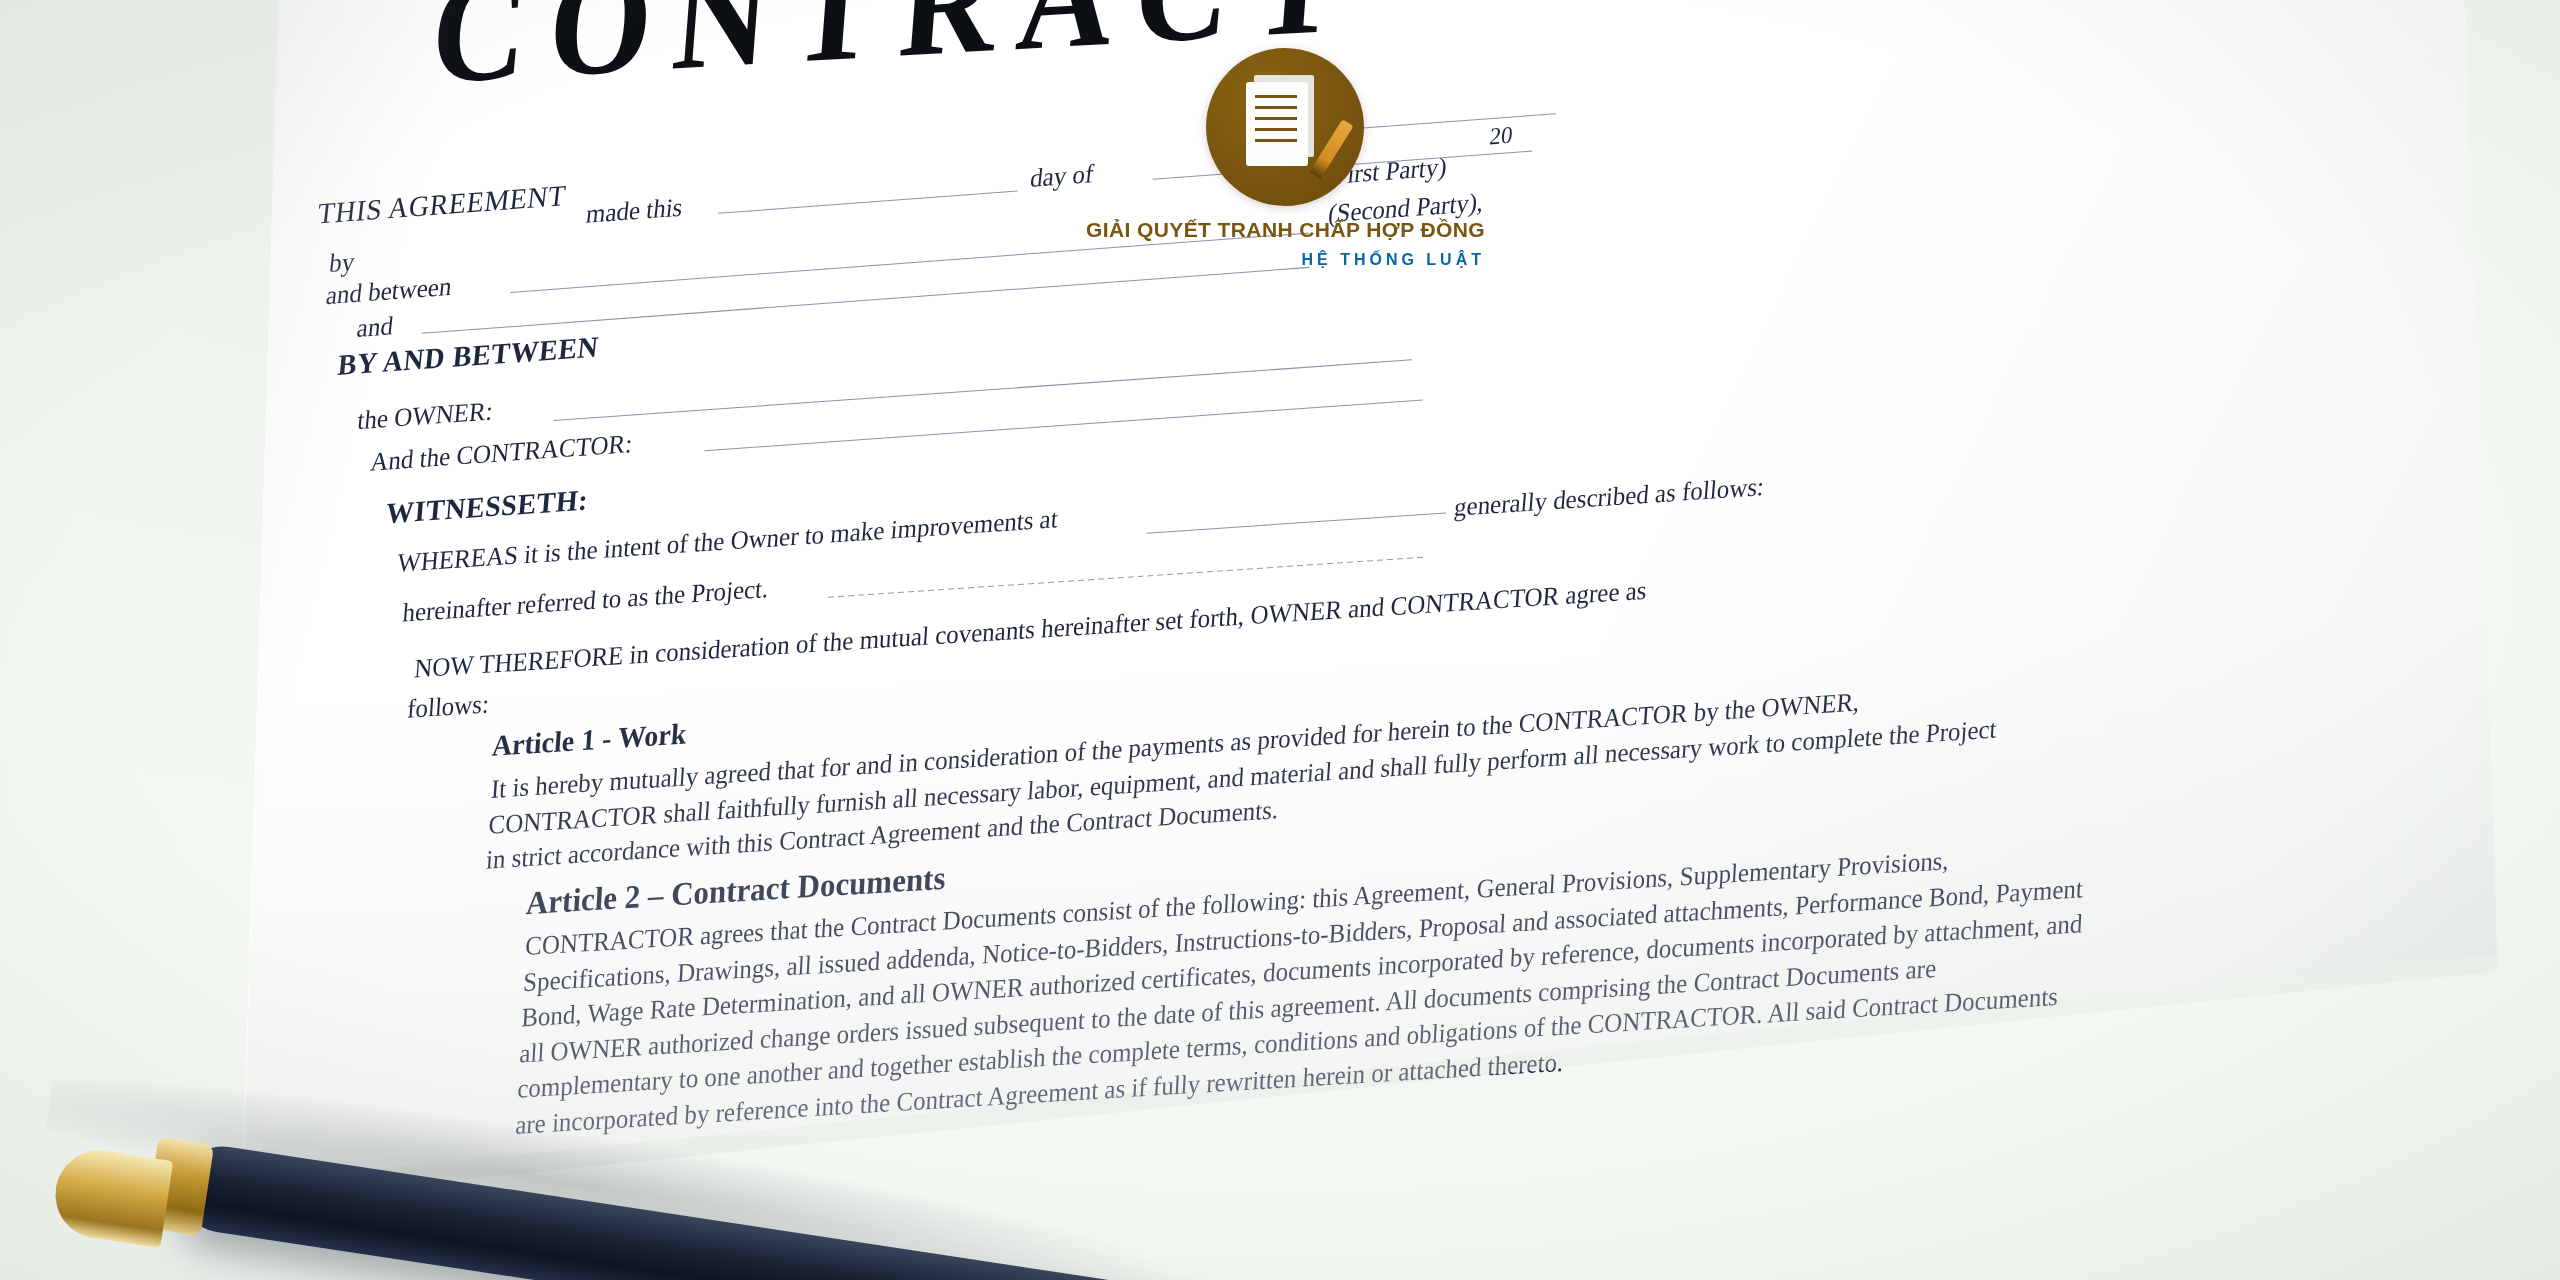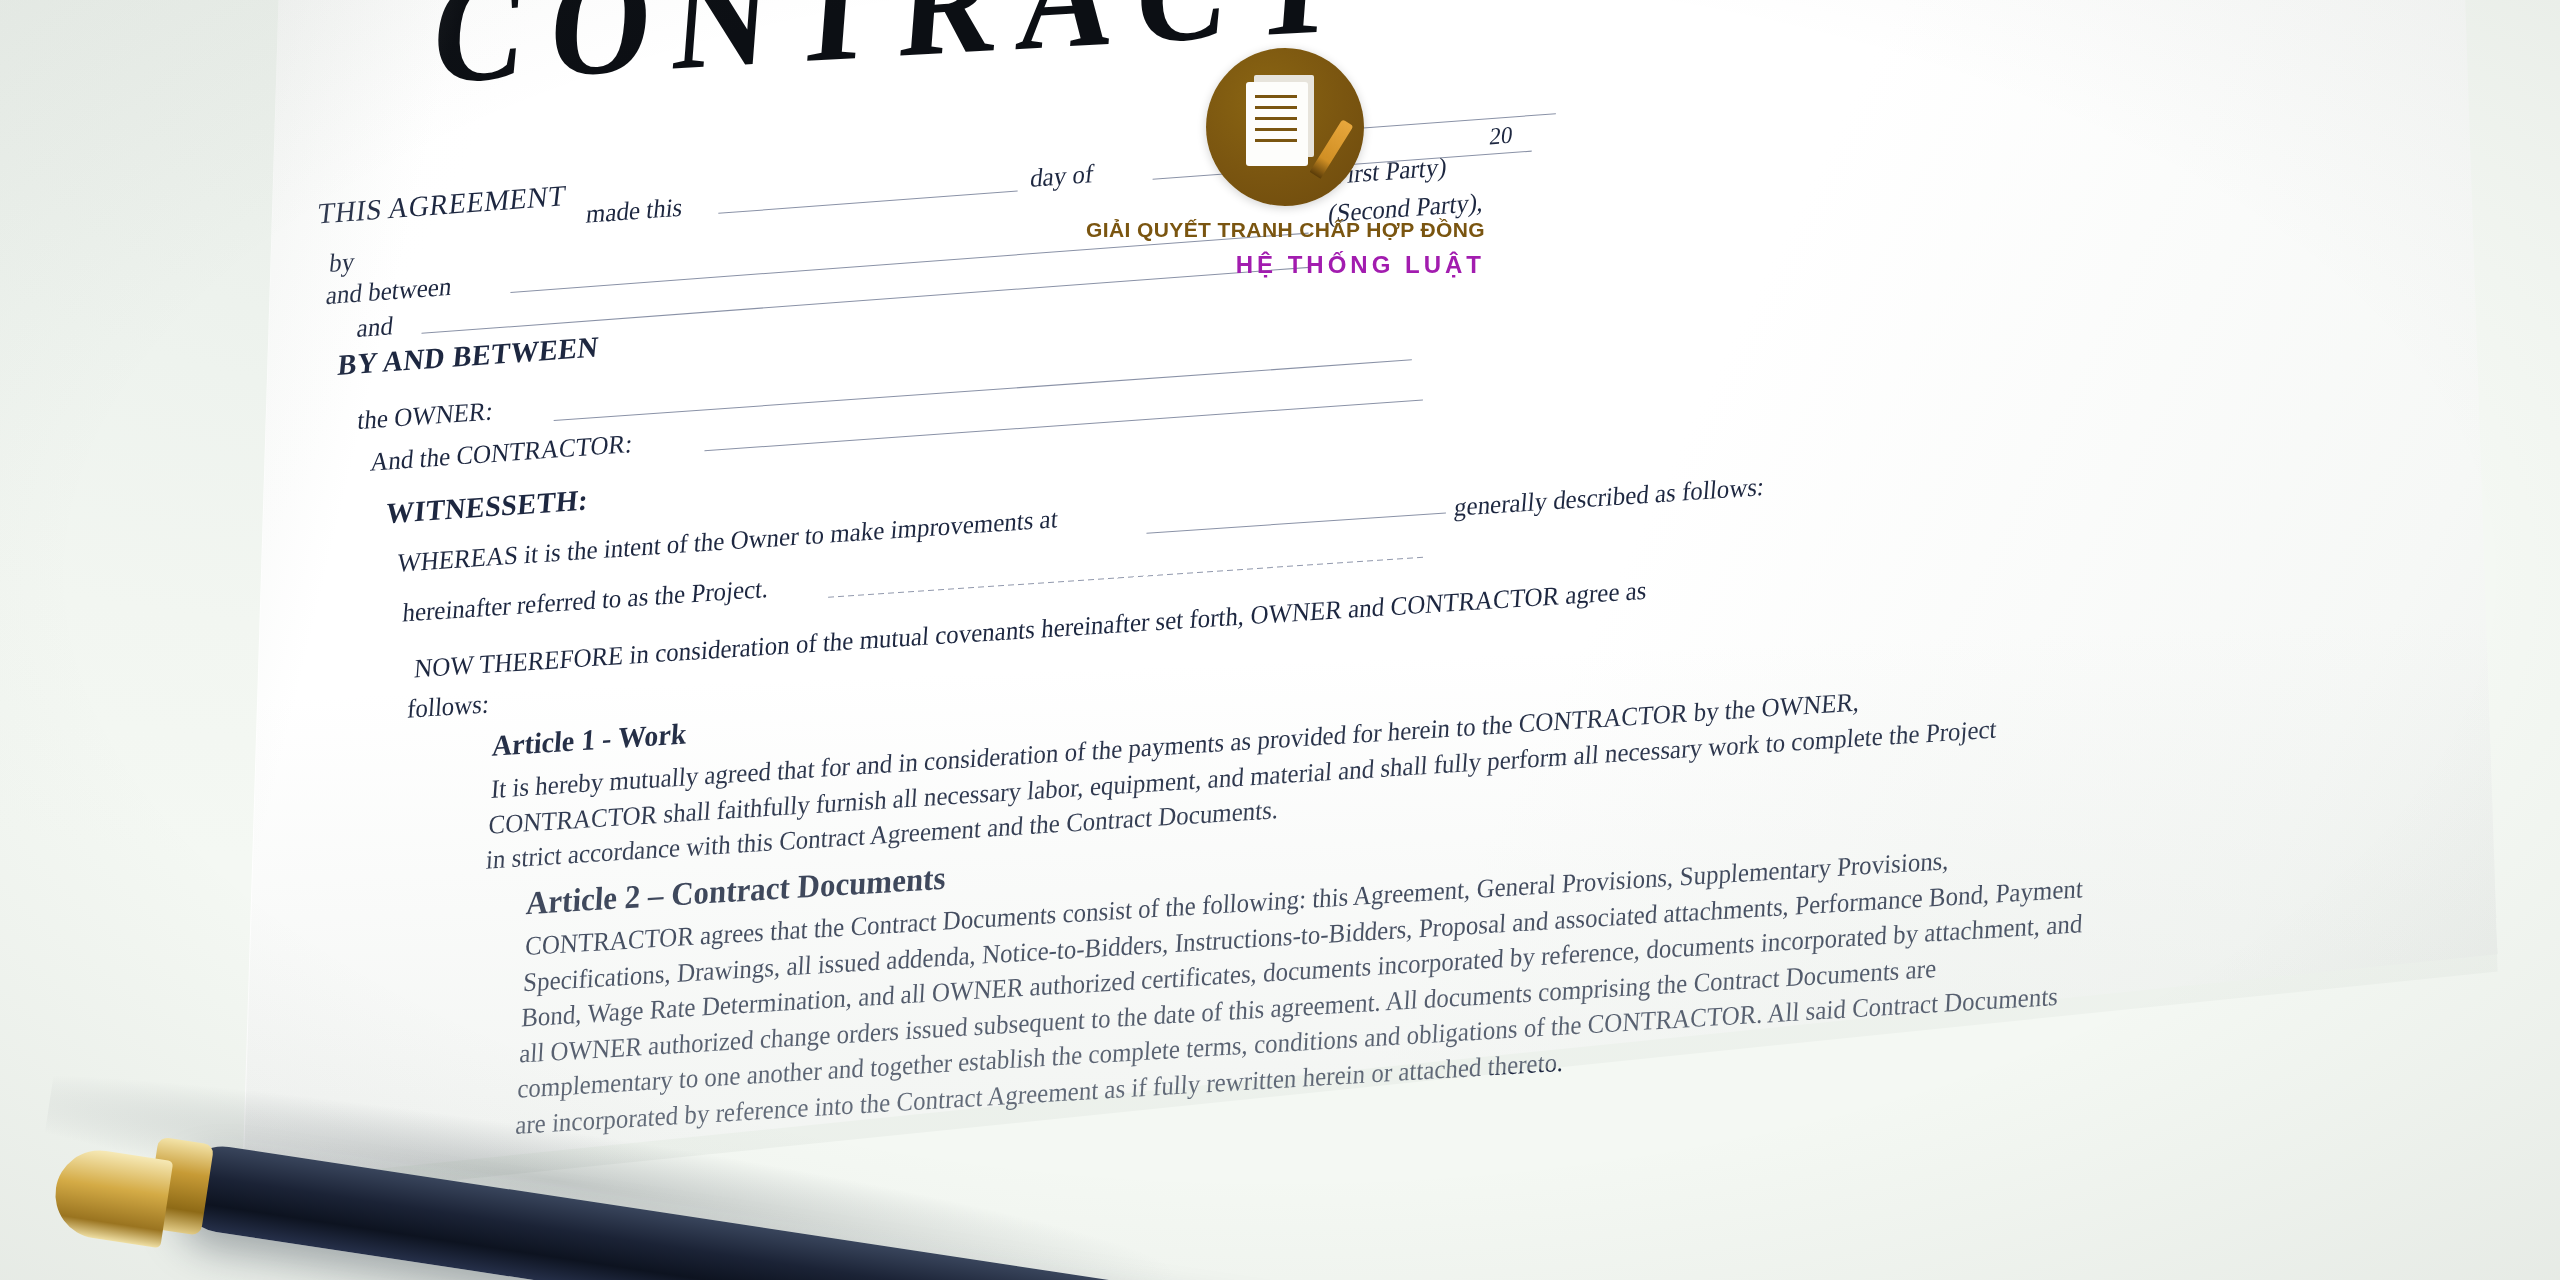--- a/index.html
+++ b/index.html
@@ -159,23 +159,23 @@
     font-family: "Liberation Sans", sans-serif;
     font-weight: bold;
     font-size: 21px;
     letter-spacing: .4px;
     color: #7a5510;
   }
   .stamp-line2 {
     margin-top: 9px;
     font-family: "Liberation Sans", sans-serif;
     font-weight: bold;
-    font-size: 24px;
+    font-size: 16px;
     letter-spacing: 4px;
-    color: #a21caf;
+    color: #0369a1;
   }
 
   
   .pen {
     position: absolute;
     left: 30px;
     top: 1080px;
     width: 1460px;
     height: 260px;
     z-index: 9;

